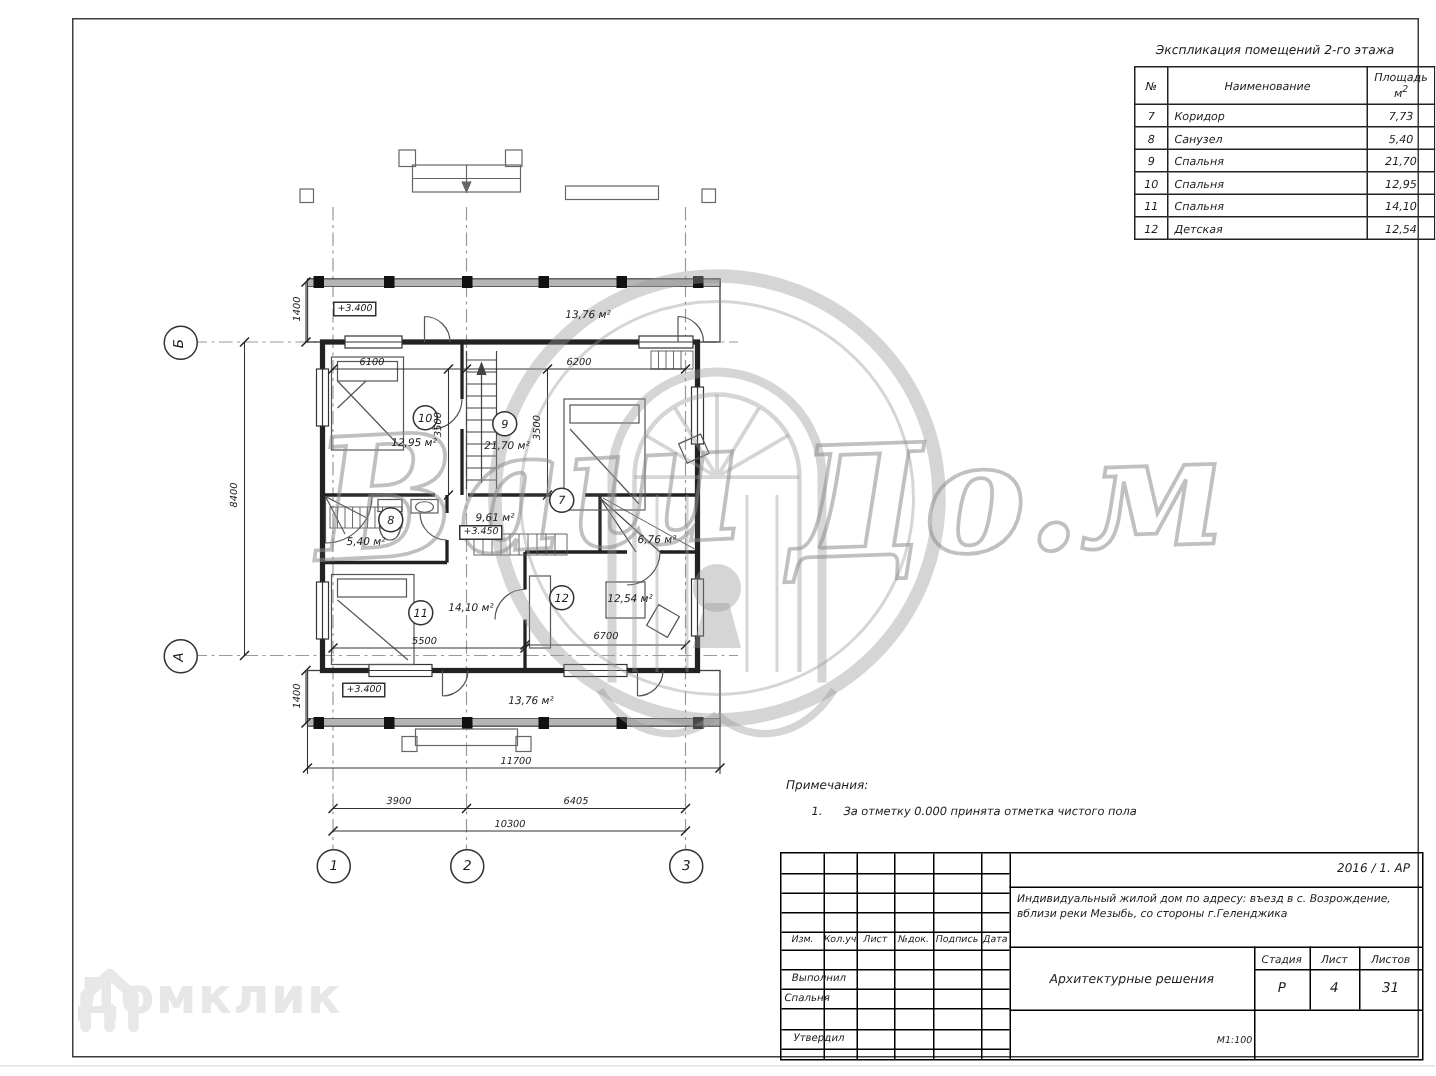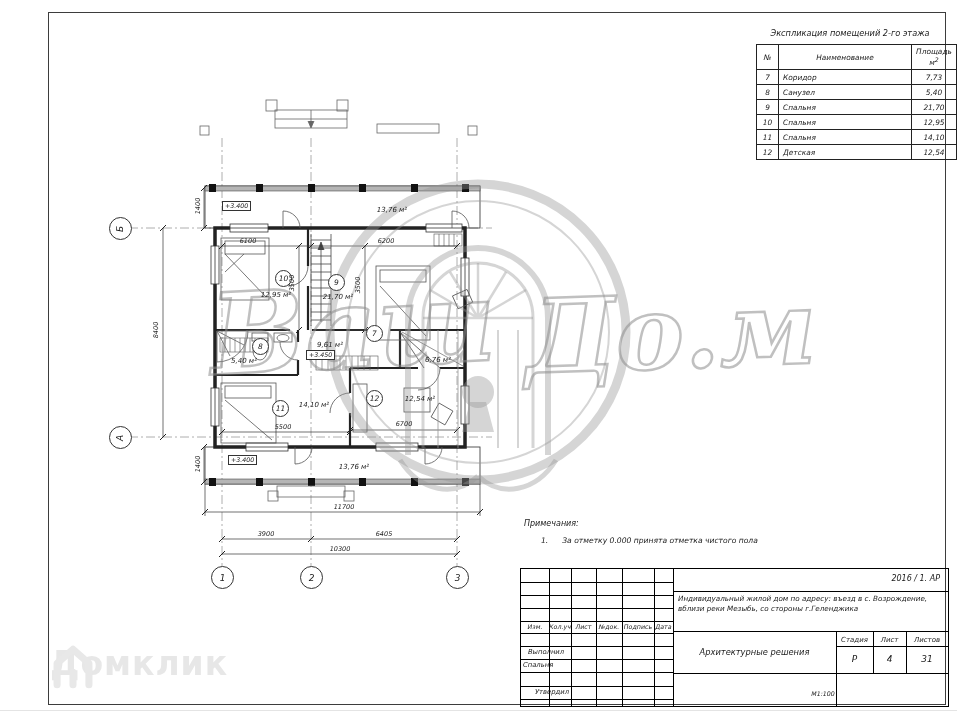--- a/index.html
+++ b/index.html
@@ -357,21 +357,21 @@
     <div class="hl" style="left:0;top:117px;width:152px"></div>
     <div class="hl" style="left:0;top:130px;width:152px"></div>
     <div class="cell" style="left:0;top:54px;width:28px">Изм.</div>
     <div class="cell" style="left:28px;top:54px;width:22px">Кол.уч</div>
     <div class="cell" style="left:50px;top:54px;width:25px">Лист</div>
     <div class="cell" style="left:75px;top:54px;width:26px">№док.</div>
     <div class="cell" style="left:101px;top:54px;width:32px">Подпись</div>
     <div class="cell" style="left:133px;top:54px;width:19px">Дата</div>
     <div class="cell" style="left:2px;top:79px;width:46px;text-align:center;font-size:6.8px">Выполнил</div>
     <div class="cell" style="left:2px;top:92px;width:46px;text-align:left;font-size:6.8px">Спальня</div>
-    <div class="cell" style="left:2px;top:119px;width:46px;text-align:right;font-size:6.8px">Утвердил</div>
+    <div class="cell" style="left:2px;top:119px;width:46px;text-align:center;font-size:6.8px">Утвердил</div>
 
     <div class="hl" style="left:152px;top:22px;width:275px"></div>
     <div class="hl" style="left:152px;top:62px;width:275px"></div>
     <div class="hl" style="left:152px;top:104px;width:275px"></div>
     <div class="hl" style="left:315px;top:77px;width:112px"></div>
     <div class="vl" style="left:315px;top:62px;height:75px"></div>
     <div class="vl" style="left:352px;top:62px;height:42px"></div>
     <div class="vl" style="left:385px;top:62px;height:42px"></div>
     <div class="cell" style="left:152px;top:5px;width:267px;text-align:right;font-size:8px">2016 / 1. АР</div>
     <div class="cell" style="left:157px;top:25px;width:264px;text-align:left;font-size:7.2px;line-height:9.5px;white-space:normal">Индивидуальный жилой дом по адресу: въезд в с. Возрождение, вблизи реки Мезыбь, со стороны г.Геленджика</div>

